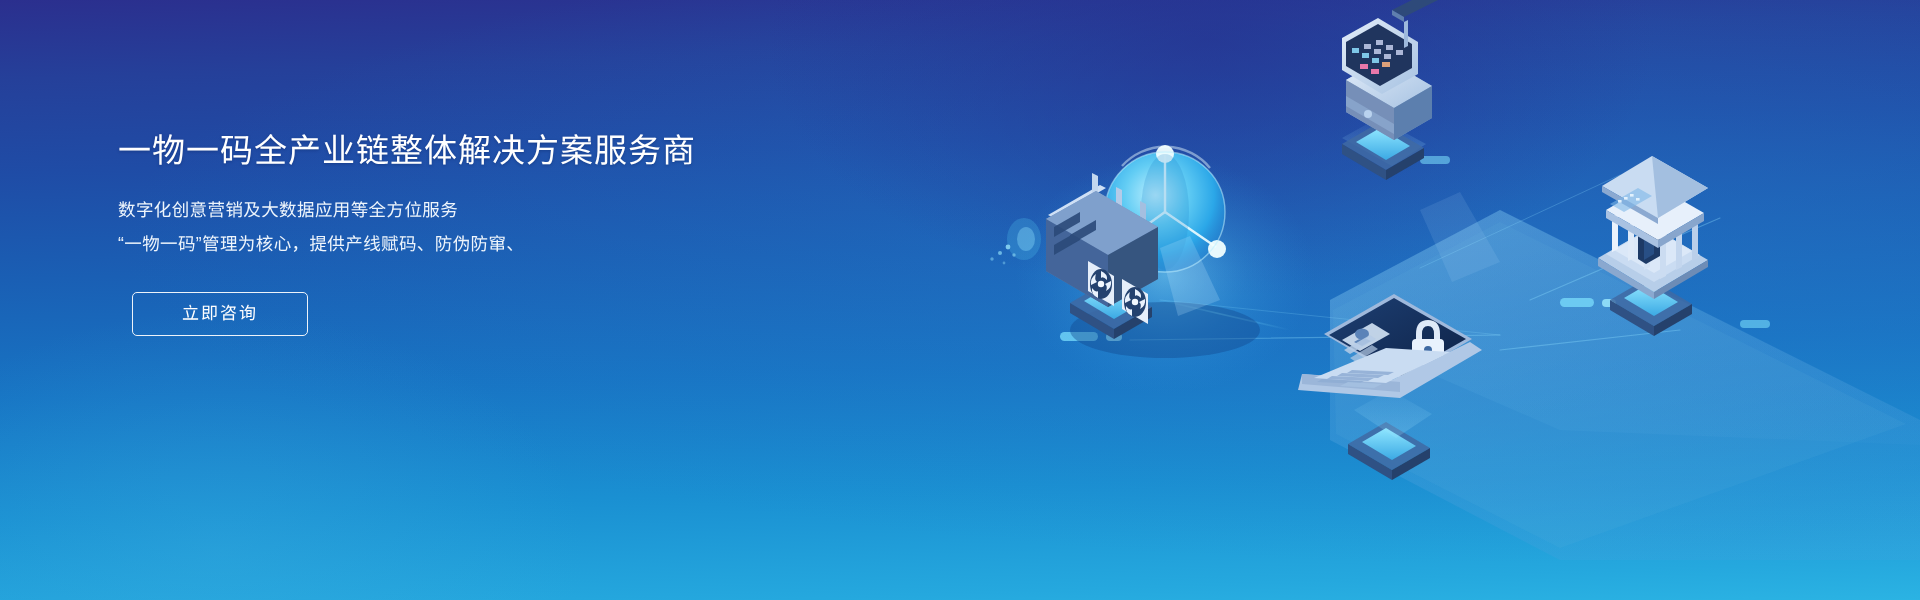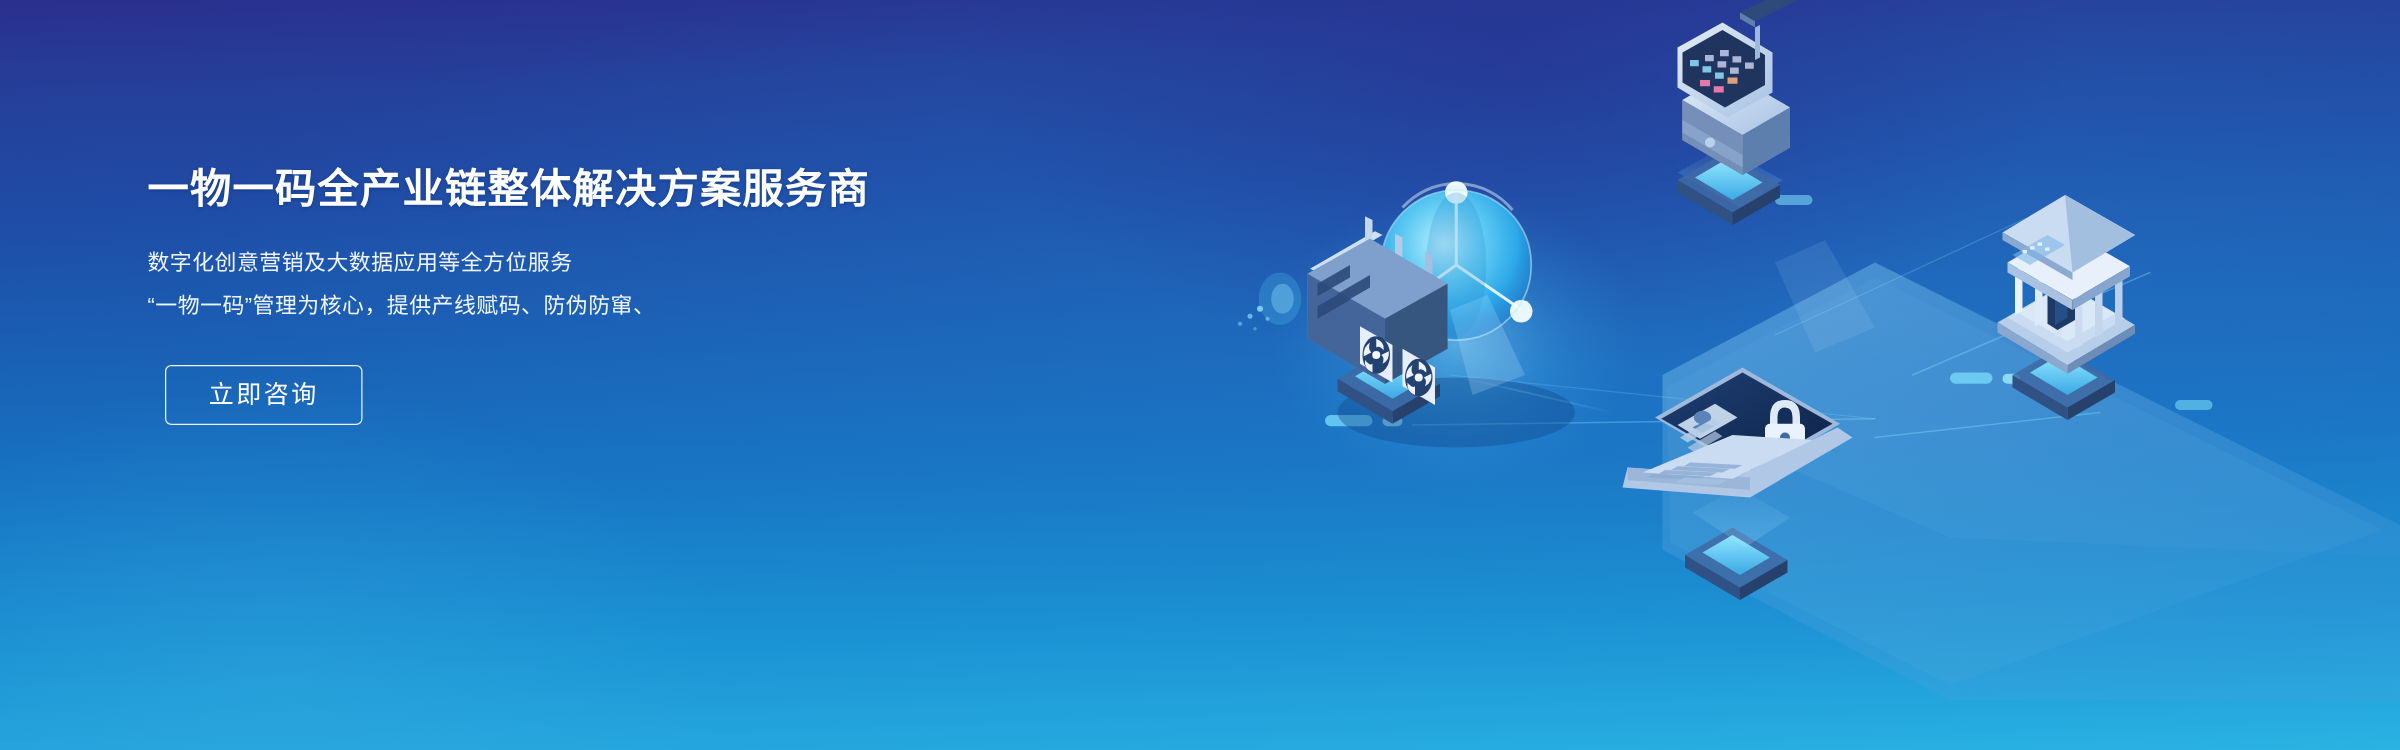--- a/index.html
+++ b/index.html
@@ -42,46 +42,46 @@
   }
 
   
   .copy{
     position:absolute;
     left:118px; top:130px;
     width:640px;
   }
   .headline{
     font-size:33px;
-    font-weight:bold;
+    font-weight:normal;
     color:#ffffff;
     letter-spacing:1px;
     line-height:1.25;
     white-space:nowrap;
     text-shadow:0 1px 3px rgba(10,30,80,.35);
   }
   .subcopy{
     margin-top:22px;
     font-size:17.5px;
     color:#eef5fc;
     line-height:1.95;
     letter-spacing:.4px;
     font-weight:normal;
   }
   .subcopy .line{ display:block; white-space:nowrap; }
 
   .cta{
     display:inline-block;
     margin-top:30px;
     margin-left:14px;
-    padding:11px 34px;
+    padding:11px 49px;
     border:1px solid rgba(255,255,255,.92);
     border-radius:5px;
     color:#ffffff;
-    font-size:20px;
+    font-size:17px;
     letter-spacing:2px;
     background:transparent;
     cursor:pointer;
     line-height:1.2;
     text-align:center;
   }
 
   
   .illus{
     position:absolute;

